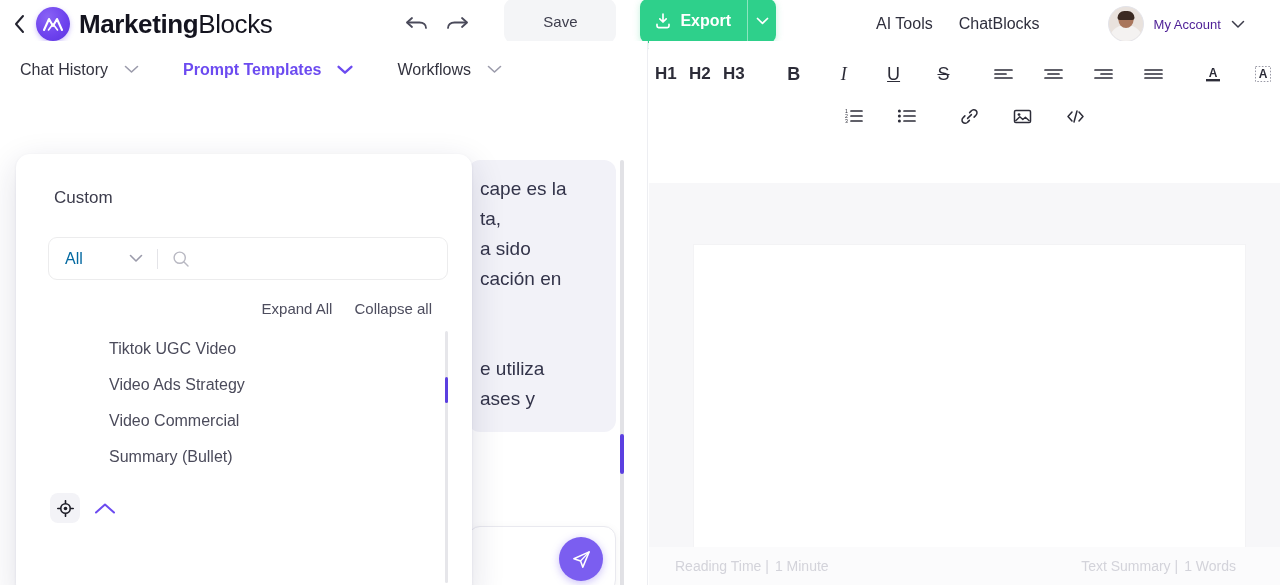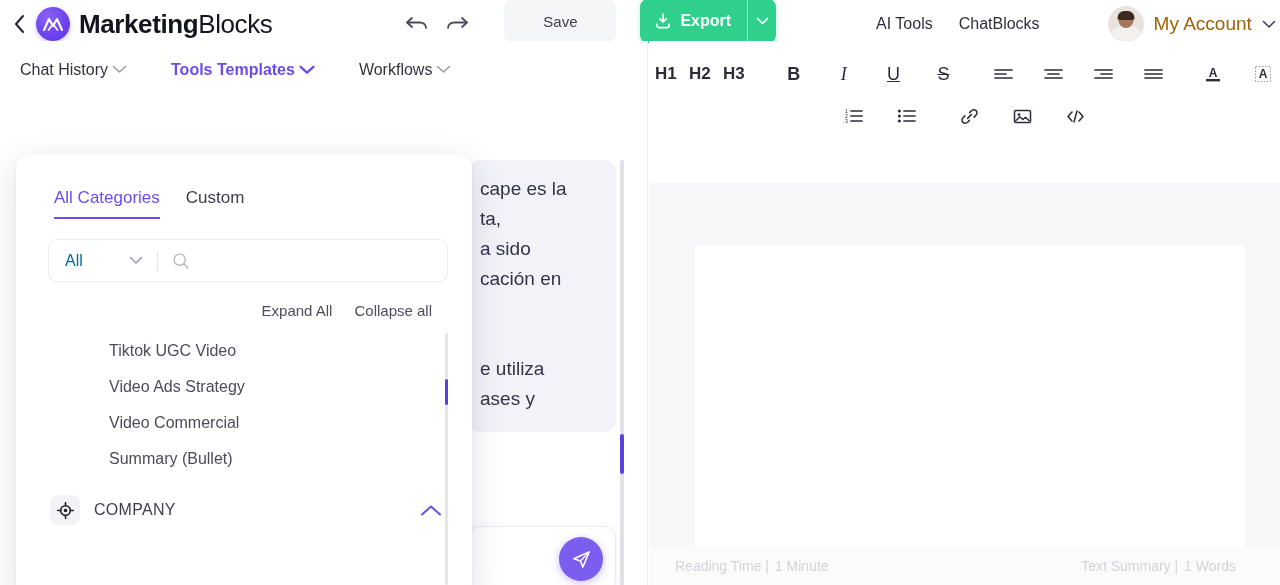--- a/index.html
+++ b/index.html
@@ -59,29 +59,29 @@
   .avatar {
     width:36px; height:36px; border-radius:50%; overflow:hidden; flex:0 0 36px;
     background:#e9e2dd; position:relative; border:1px solid #e4e4ea;
   }
   .avatar .head { position:absolute; left:50%; top:17%; transform:translateX(-50%);
     width:15px; height:15px; border-radius:50%; background:#a9765c; }
   .avatar .hair { position:absolute; left:50%; top:12%; transform:translateX(-50%);
     width:17px; height:9px; border-radius:9px 9px 3px 3px; background:#3b2a22; }
   .avatar .body { position:absolute; left:50%; bottom:-5px; transform:translateX(-50%);
     width:34px; height:21px; border-radius:16px 16px 0 0; background:#f4f2f1; }
-  .account-name { font-size:19px; color:#a16207; }
+  .account-name { font-size:13px; color:#4c1d95; }
 
   
   .chatcol {
     position:absolute; left:0; top:41px; width:648px; height:544px;
     background:#ffffff; border-right:1px solid #edeef2; overflow:hidden;
   }
   .subnav { display:flex; align-items:center; height:57px; padding-left:20px; gap:44px; }
-  .subnav-item { display:flex; align-items:center; gap:4px; font-size:16px; color:#33333f; cursor:pointer; }
+  .subnav-item { display:flex; align-items:center; gap:16px; font-size:16px; color:#33333f; cursor:pointer; }
   .subnav-item.active { color:#6c4bf0; font-weight:600; }
   .subnav-item.active svg { stroke:#6c4bf0; stroke-width:2.4; }
 
   
   .chatbody {
     position:absolute; left:16px; top:105px; width:616px; height:479px;
     background:#fff; border-radius:14px;
   }
   .bubble {
     position:absolute; left:452px; top:14px; width:148px; min-height:272px;
@@ -264,21 +264,21 @@
   <div class="chatcol">
 
     <div class="subnav">
       <div class="subnav-item">
         <span>Chat History</span>
         <svg width="15" height="9" viewBox="0 0 15 9" fill="none">
           <path d="M1.5 1.5L7.5 7l6-5.5" stroke="#9b9bab" stroke-width="1.6" stroke-linecap="round" stroke-linejoin="round"></path>
         </svg>
       </div>
       <div class="subnav-item active">
-        <span>Tools Templates</span>
+        <span>Prompt Templates</span>
         <svg width="16" height="10" viewBox="0 0 15 9" fill="none">
           <path d="M1.5 1.5L7.5 7l6-5.5" stroke="#6c4bf0" stroke-width="2.2" stroke-linecap="round" stroke-linejoin="round"></path>
         </svg>
       </div>
       <div class="subnav-item">
         <span>Workflows</span>
         <svg width="15" height="9" viewBox="0 0 15 9" fill="none">
           <path d="M1.5 1.5L7.5 7l6-5.5" stroke="#9b9bab" stroke-width="1.6" stroke-linecap="round" stroke-linejoin="round"></path>
         </svg>
       </div>
@@ -301,21 +301,20 @@
             <path d="M19 3L3 10.2l7 2.4 2.4 6.4L19 3z" stroke="#fff" stroke-width="1.6" stroke-linejoin="round"></path>
             <path d="M10 12.6L19 3" stroke="#fff" stroke-width="1.4" stroke-linecap="round"></path>
           </svg>
         </div>
       </div>
     </div>
 
     <div class="panel">
 
       <div class="panel-tabs">
-        <div class="panel-tab active">All Categories</div>
         <div class="panel-tab">Custom</div>
       </div>
 
       <div class="searchrow">
         <div class="sel-all">
           <span>All</span>
           <svg width="14" height="9" viewBox="0 0 14 9" fill="none">
             <path d="M1.5 1.5L7 7l5.5-5.5" stroke="#9b9bab" stroke-width="1.6" stroke-linecap="round" stroke-linejoin="round"></path>
           </svg>
         </div>
@@ -340,21 +339,20 @@
         <div class="tmpl-item">Summary (Bullet)</div>
 
         <div class="group-head">
           <span class="group-ico">
             <svg width="17" height="17" viewBox="0 0 18 18" fill="none">
               <circle cx="9" cy="9" r="5" stroke="#1d1d27" stroke-width="1.7"></circle>
               <circle cx="9" cy="9" r="1.9" fill="#1d1d27"></circle>
               <path d="M9 .8v2.6M9 14.6v2.6M.8 9h2.6M14.6 9h2.6" stroke="#1d1d27" stroke-width="1.7" stroke-linecap="round"></path>
             </svg>
           </span>
-          <span class="group-title">COMPANY</span>
           <span class="group-caret">
             <svg width="22" height="13" viewBox="0 0 22 13" fill="none">
               <path d="M2 10.5L11 2.5l9 8" stroke="#6c4bf0" stroke-width="2" stroke-linecap="round" stroke-linejoin="round"></path>
             </svg>
           </span>
         </div>
 
 
         <div class="panel-scroll-track"></div>
         <div class="panel-scroll-thumb"></div>

